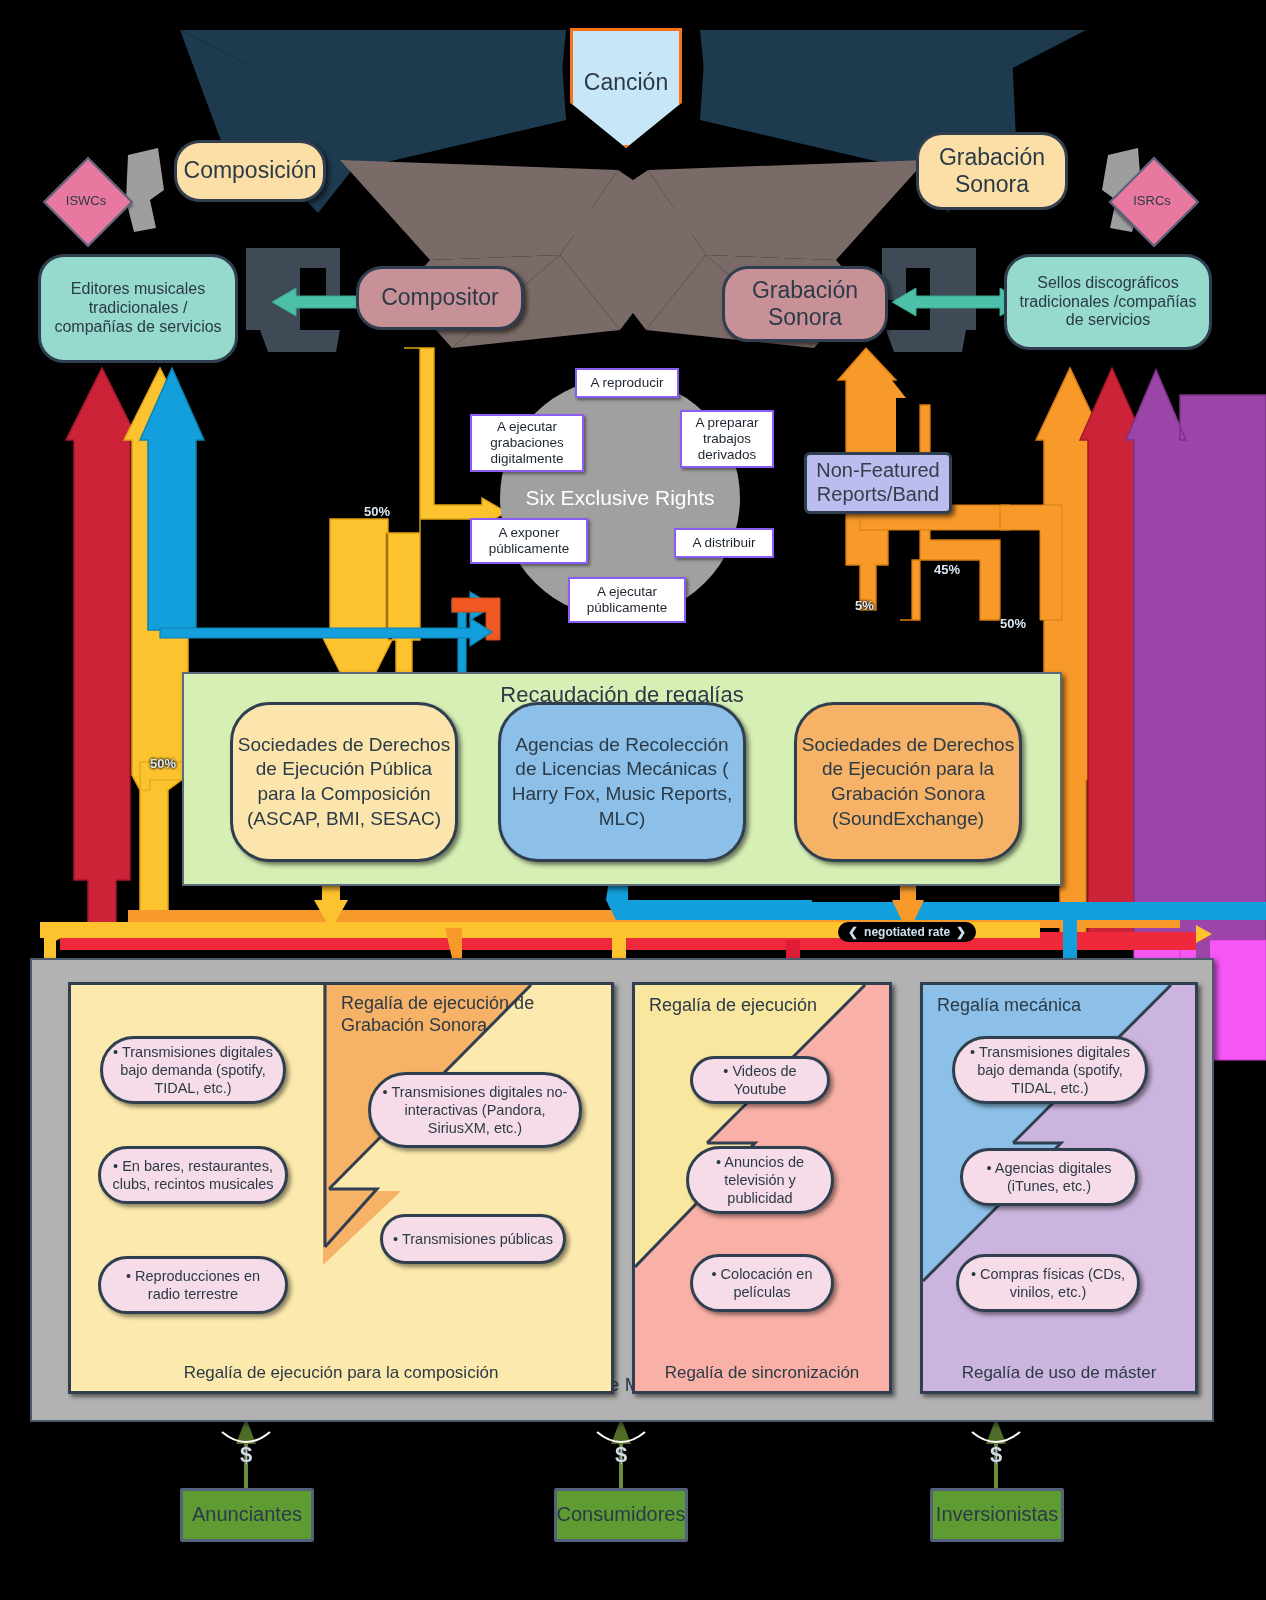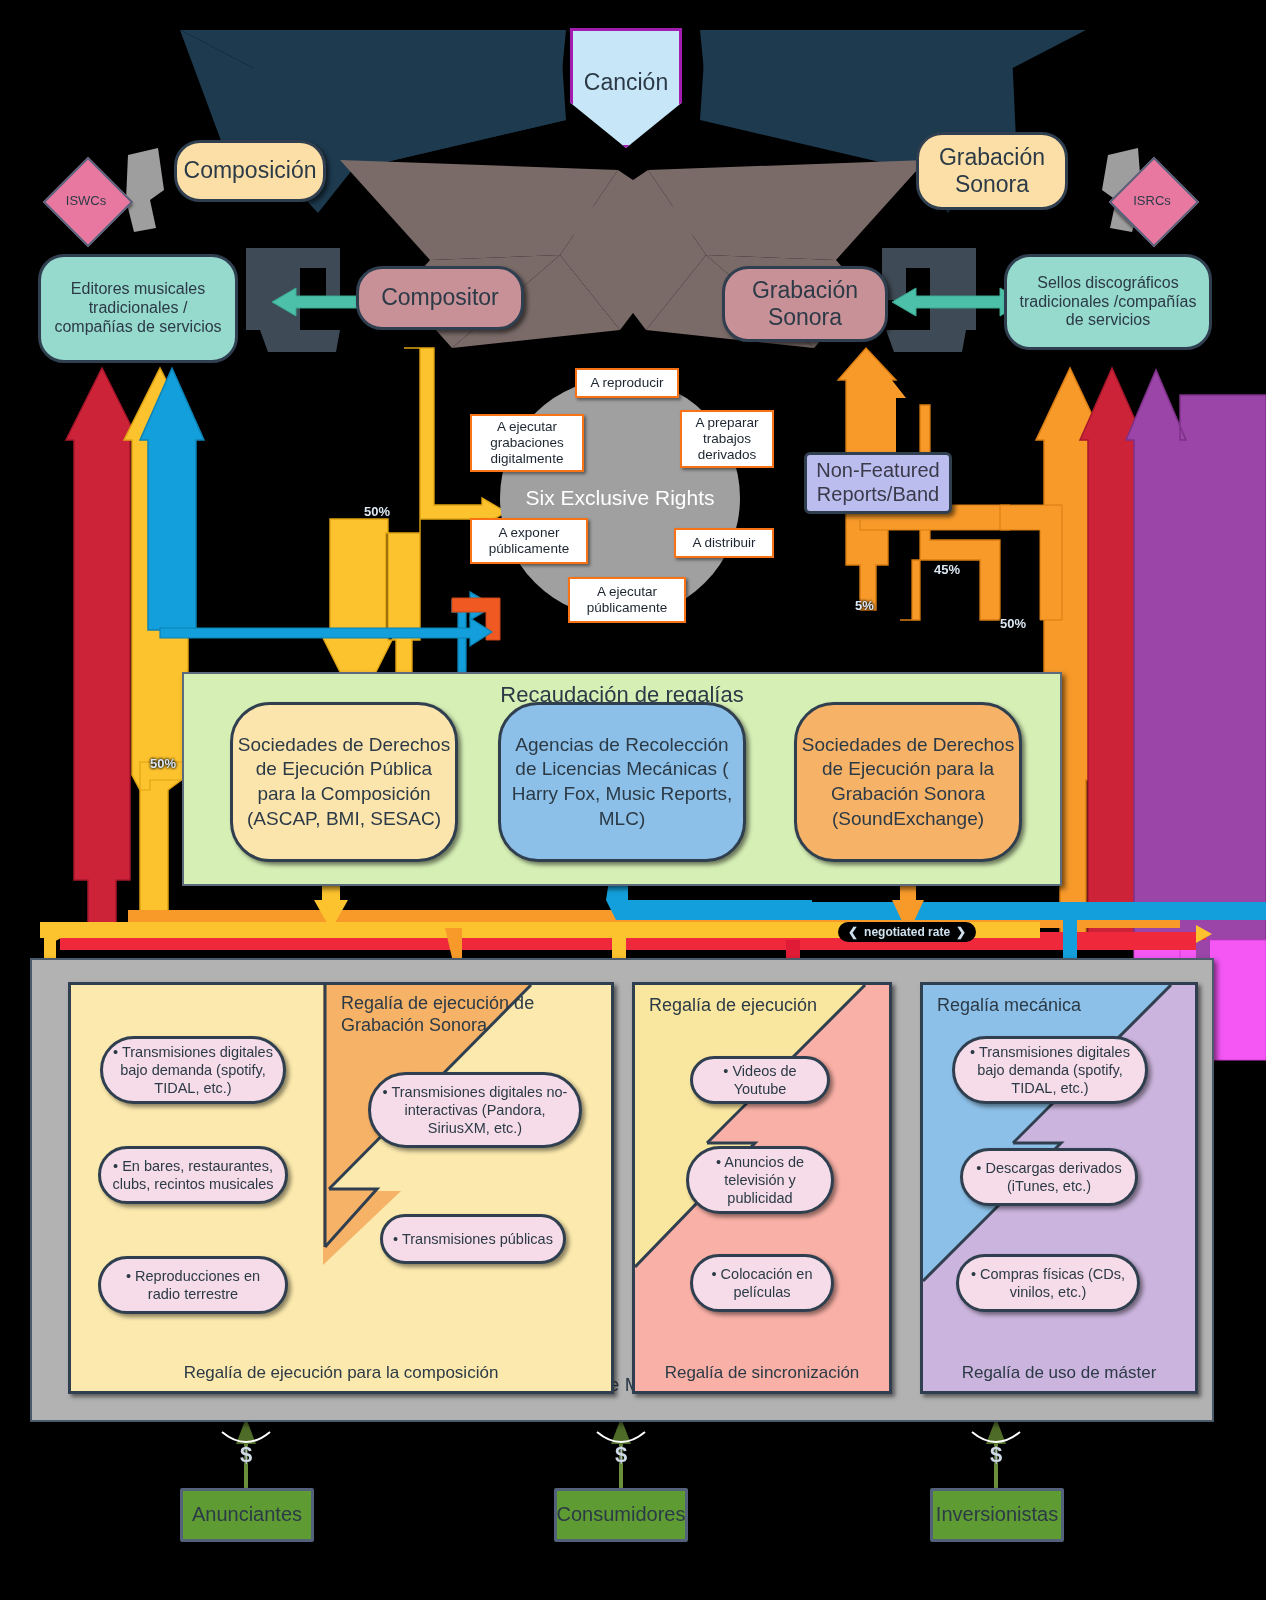--- a/index.html
+++ b/index.html
@@ -18,21 +18,21 @@
   .sq{border-radius:6px;}
 
   .n-compos{background:#fcdfa6;font-size:23px;}
   .n-person{background:#c89097;font-size:23px;}
   .n-teal{background:#96d9cd;font-size:16px;}
   .n-purple{background:#bcbdef;font-size:23px;color:#3a3a4a;}
   .n-green{background:#5f9b33;font-size:20px;color:#2b3a46;border:3px solid #53627a;box-shadow:3px 3px 4px rgba(0,0,0,.55);border-radius:2px;}
 
   
   .cancion{
-    position:absolute;background:#c7e6f7;border:3px solid #a21caf;
+    position:absolute;background:#c7e6f7;border:3px solid #f97316;
     display:flex;align-items:flex-start;justify-content:center;
     color:#2b3a46;font-size:23px;
     clip-path:polygon(0 0,100% 0,100% 62%,50% 100%,0 62%);
     box-shadow:2px 3px 4px rgba(0,0,0,.5);
   }
   .cancion span{margin-top:38px;}
 
   
   .diamond{
     position:absolute;background:#e8789f;border:2px solid #53627a;
@@ -44,21 +44,21 @@
     font-size:13px;color:#2b3a46;
   }
 
   
   .rights-circle{
     position:absolute;border-radius:50%;background:#a0a0a0;
     display:flex;align-items:center;justify-content:center;
     color:#fff;font-size:21px;
   }
   .rights-box{
-    position:absolute;background:#fff;border:2px solid #f97316;
+    position:absolute;background:#fff;border:2px solid #8b5cf6;
     display:flex;align-items:center;justify-content:center;text-align:center;
     font-size:13.5px;color:#1c2530;line-height:1.2;
     box-shadow:2px 2px 3px rgba(0,0,0,.45);
   }
 
   
   .collect-panel{
     position:absolute;background:#d6efb5;border:2px solid #5b6b7b;
     box-shadow:3px 3px 5px rgba(0,0,0,.55);
   }
@@ -370,21 +370,21 @@
       <path d="M90,158 L138,158 L0,296" stroke="#2f3f4f" stroke-width="3" fill="none"></path>
     </svg>
     <div class="hdr" style="top:10px;">Regalía mecánica</div>
     <div class="cap">Regalía de uso de máster</div>
   </div>
 
   <div class="bubble" style="left:952px;top:1036px;width:196px;height:68px;">
     <span>• Transmisiones digitales bajo demanda (spotify, TIDAL, etc.)</span>
   </div>
   <div class="bubble" style="left:960px;top:1148px;width:178px;height:58px;">
-    <span>• Descargas derivados (iTunes, etc.)</span>
+    <span>• Agencias digitales (iTunes, etc.)</span>
   </div>
   <div class="bubble" style="left:956px;top:1254px;width:184px;height:58px;">
     <span>• Compras físicas (CDs, vinilos, etc.)</span>
   </div>
 
   <div class="dollar" style="left:240px;top:1442px;">$</div>
   <div class="dollar" style="left:615px;top:1442px;">$</div>
   <div class="dollar" style="left:990px;top:1442px;">$</div>
 
   <div class="node n-green" style="left:180px;top:1488px;width:134px;height:54px;">

